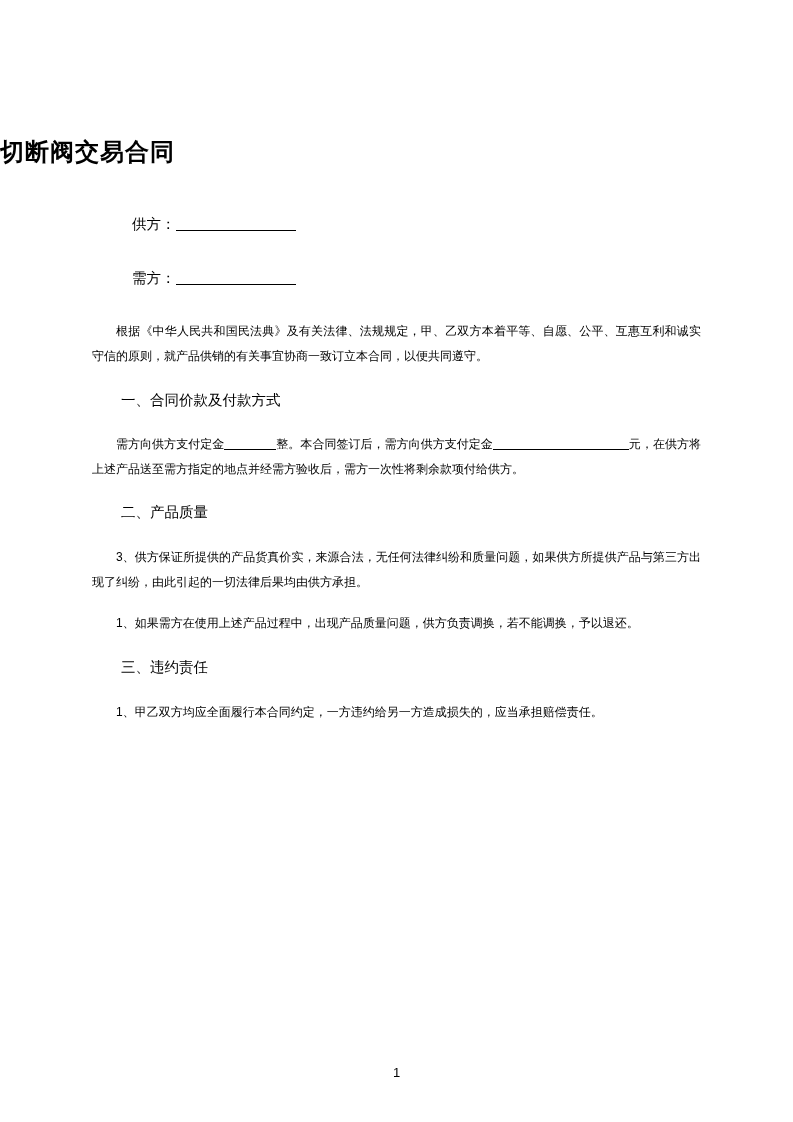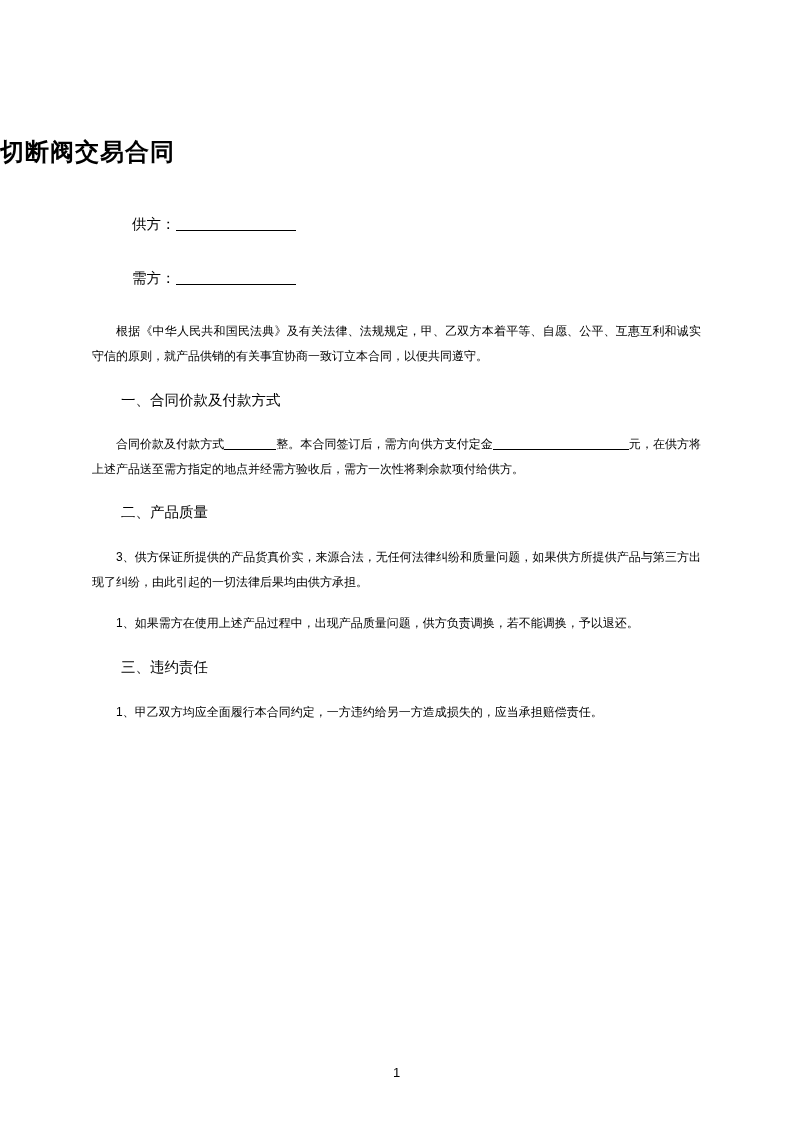--- a/index.html
+++ b/index.html
@@ -103,21 +103,21 @@
     </div>
 
     <div class="party-line">
       <span>需方：</span><span class="blank-md"></span>
     </div>
 
     <p class="para">根据《中华人民共和国民法典》及有关法律、法规规定，甲、乙双方本着平等、自愿、公平、互惠互利和诚实守信的原则，就产品供销的有关事宜协商一致订立本合同，以便共同遵守。</p>
 
     <p class="section-head">一、合同价款及付款方式</p>
 
-    <p class="para"><span>合同价款及付款方式</span><span class="inline-blank-short"></span><span>整。本合同签订后，需方向供方支付定金</span><span class="inline-blank-long2"></span><span class="inline-blank-long"></span><span>元，在供方将上述产品送至需方指定的地点并经需方验收后，需方一次性将剩余款项付给供方。</span></p>
+    <p class="para"><span>需方向供方支付定金</span><span class="inline-blank-short"></span><span>整。本合同签订后，需方向供方支付定金</span><span class="inline-blank-long2"></span><span class="inline-blank-long"></span><span>元，在供方将上述产品送至需方指定的地点并经需方验收后，需方一次性将剩余款项付给供方。</span></p>
 
     <p class="section-head">二、产品质量</p>
 
     <p class="para">3、供方保证所提供的产品货真价实，来源合法，无任何法律纠纷和质量问题，如果供方所提供产品与第三方出现了纠纷，由此引起的一切法律后果均由供方承担。</p>
 
     <p class="para">1、如果需方在使用上述产品过程中，出现产品质量问题，供方负责调换，若不能调换，予以退还。</p>
 
     <p class="section-head">三、违约责任</p>
 
     <p class="para">1、甲乙双方均应全面履行本合同约定，一方违约给另一方造成损失的，应当承担赔偿责任。</p>

